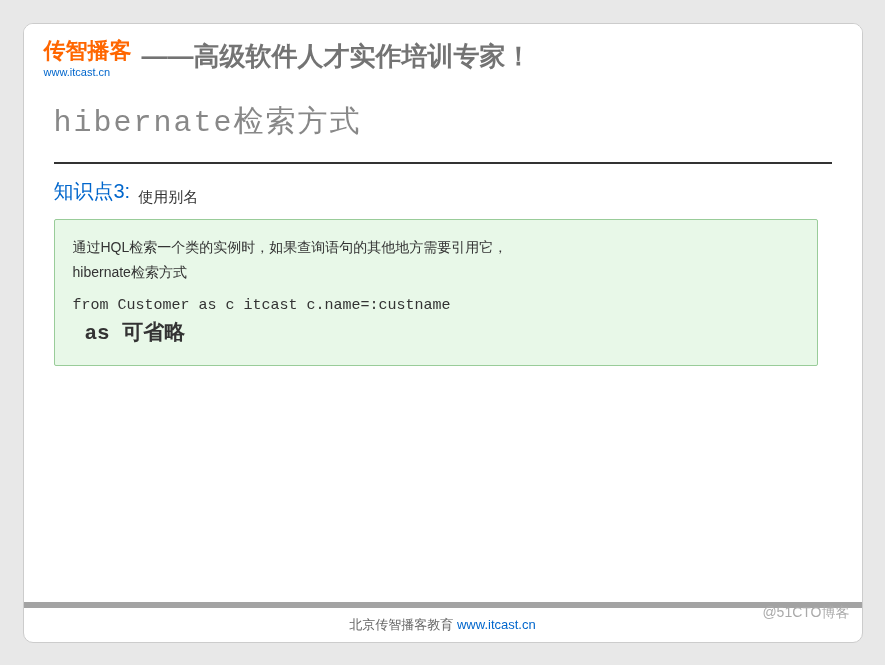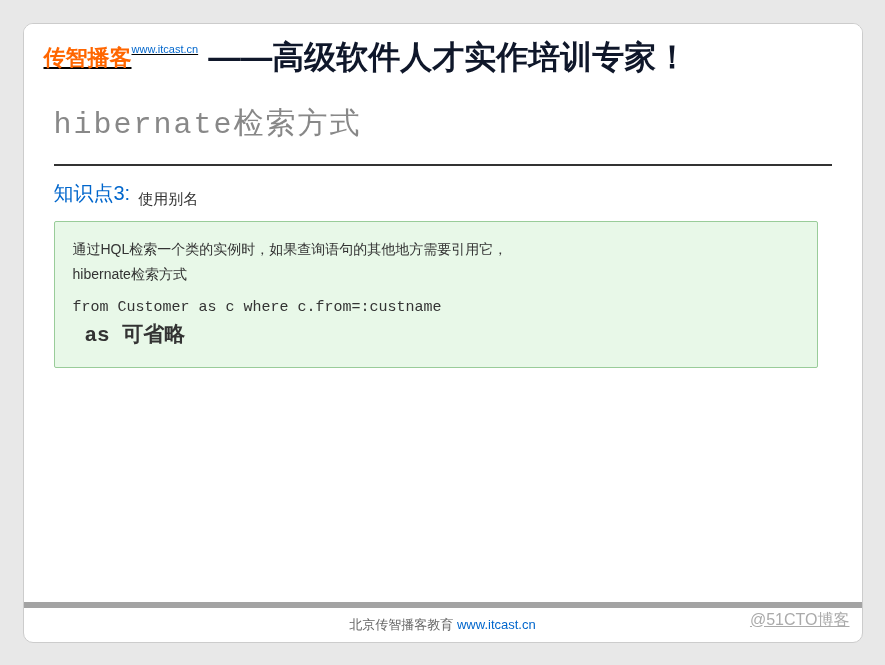--- a/index.html
+++ b/index.html
@@ -27,37 +27,36 @@
     .header {
       background: #ffffff;
       padding: 12px 20px 8px 20px;
       border-bottom: none;
       display: flex;
       align-items: center;
       gap: 10px;
     }
     .logo-area {
       display: flex;
-      flex-direction: row;
+      flex-direction: column;
       align-items: flex-start;
-      text-decoration: underline;
     }
     .logo-text {
       font-size: 22px;
       font-weight: bold;
       color: #ff6600;
     }
     .logo-url {
       font-size: 11px;
       color: #0066cc;
     }
     .header-tagline {
-      font-size: 32px;
+      font-size: 26px;
       font-weight: bold;
-      color: #0f172a;
+      color: #737373;
     }
     
     .content {
       flex: 1;
       padding: 15px 30px 10px 30px;
       display: flex;
       flex-direction: column;
       gap: 12px;
     }
     
@@ -117,25 +116,24 @@
       text-align: center;
       font-size: 13px;
       color: #666666;
       border-top: 6px solid #a3a3a3;
     }
     .footer-url {
       color: #0066cc;
     }
     .watermark {
       position: absolute;
-      bottom: 11px;
+      bottom: 20px;
       right: 12px;
-      font-size: 16px;
+      font-size: 14px;
       color: #aaaaaa;
-      text-decoration: underline;
     }
   </style>
 </head>
 <body>
 
 <div class="slide">
 
   <div class="header">
     <div class="logo-area">
       <span class="logo-text">传智播客</span>
@@ -151,21 +149,21 @@
     <div class="knowledge-point">
       <span class="knowledge-label">知识点3:</span>
       <span class="knowledge-title">使用别名</span>
     </div>
 
     <div class="explanation-box">
       <div class="explanation-text">
         <span>通过HQL检索一个类的实例时，如果查询语句的其他地方需要引用它，</span><br>
         <span>hibernate检索方式</span>
       </div>
-      <div class="code-line">from Customer as  c   where   c.from=:custname</div>
+      <div class="code-line">from Customer as  c   itcast   c.name=:custname</div>
       <div class="code-line code-bold">as 可省略</div>
     </div>
   </div>
 
   <div class="footer">
     <span>北京传智播客教育 </span><span class="footer-url">www.itcast.cn</span>
   </div>
 
   <div class="watermark">@51CTO博客</div>
 </div>

